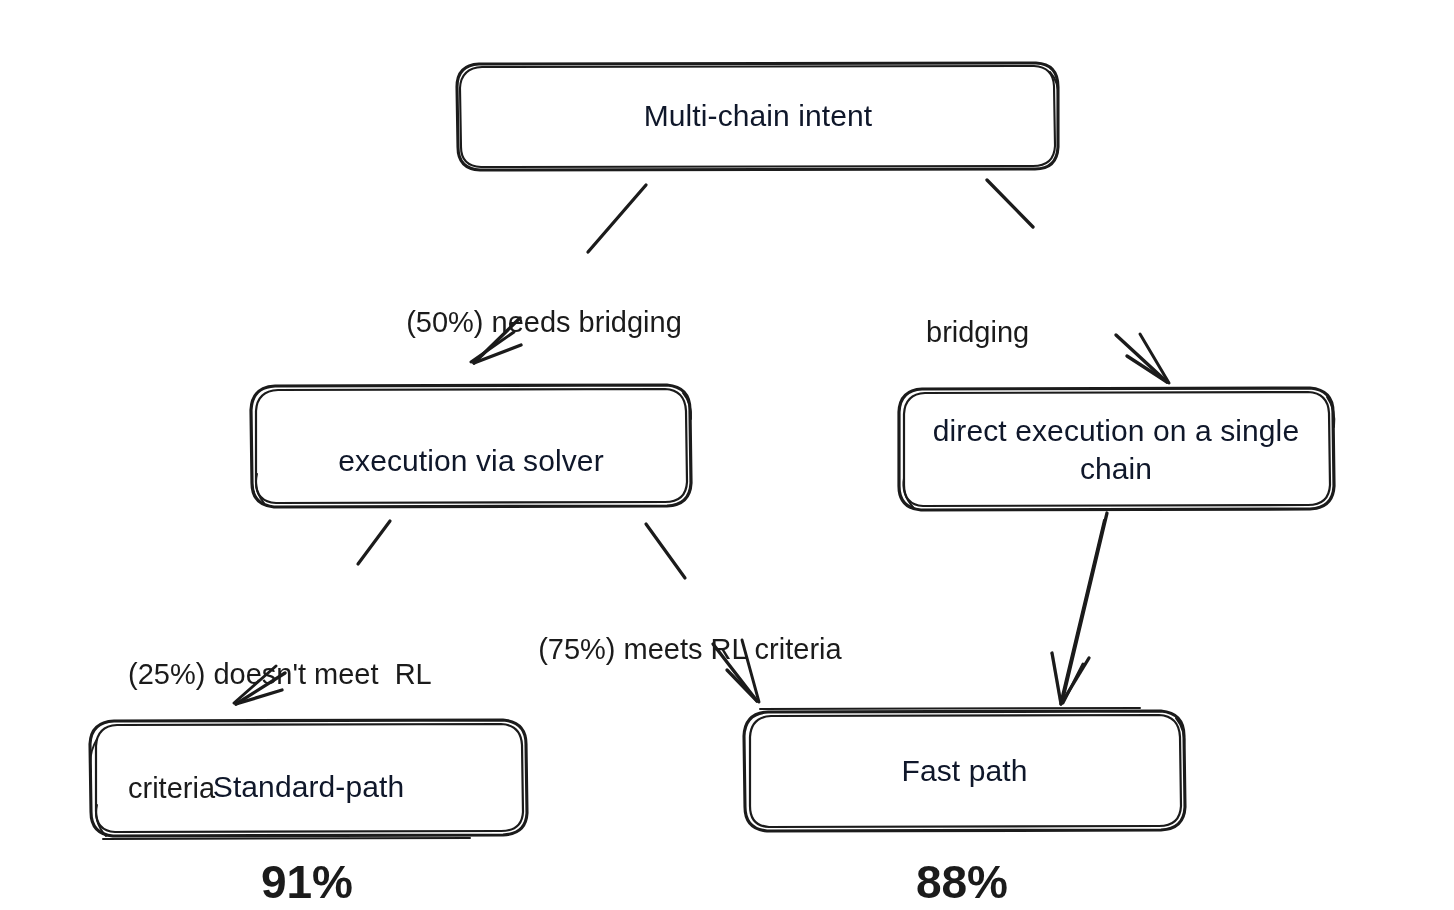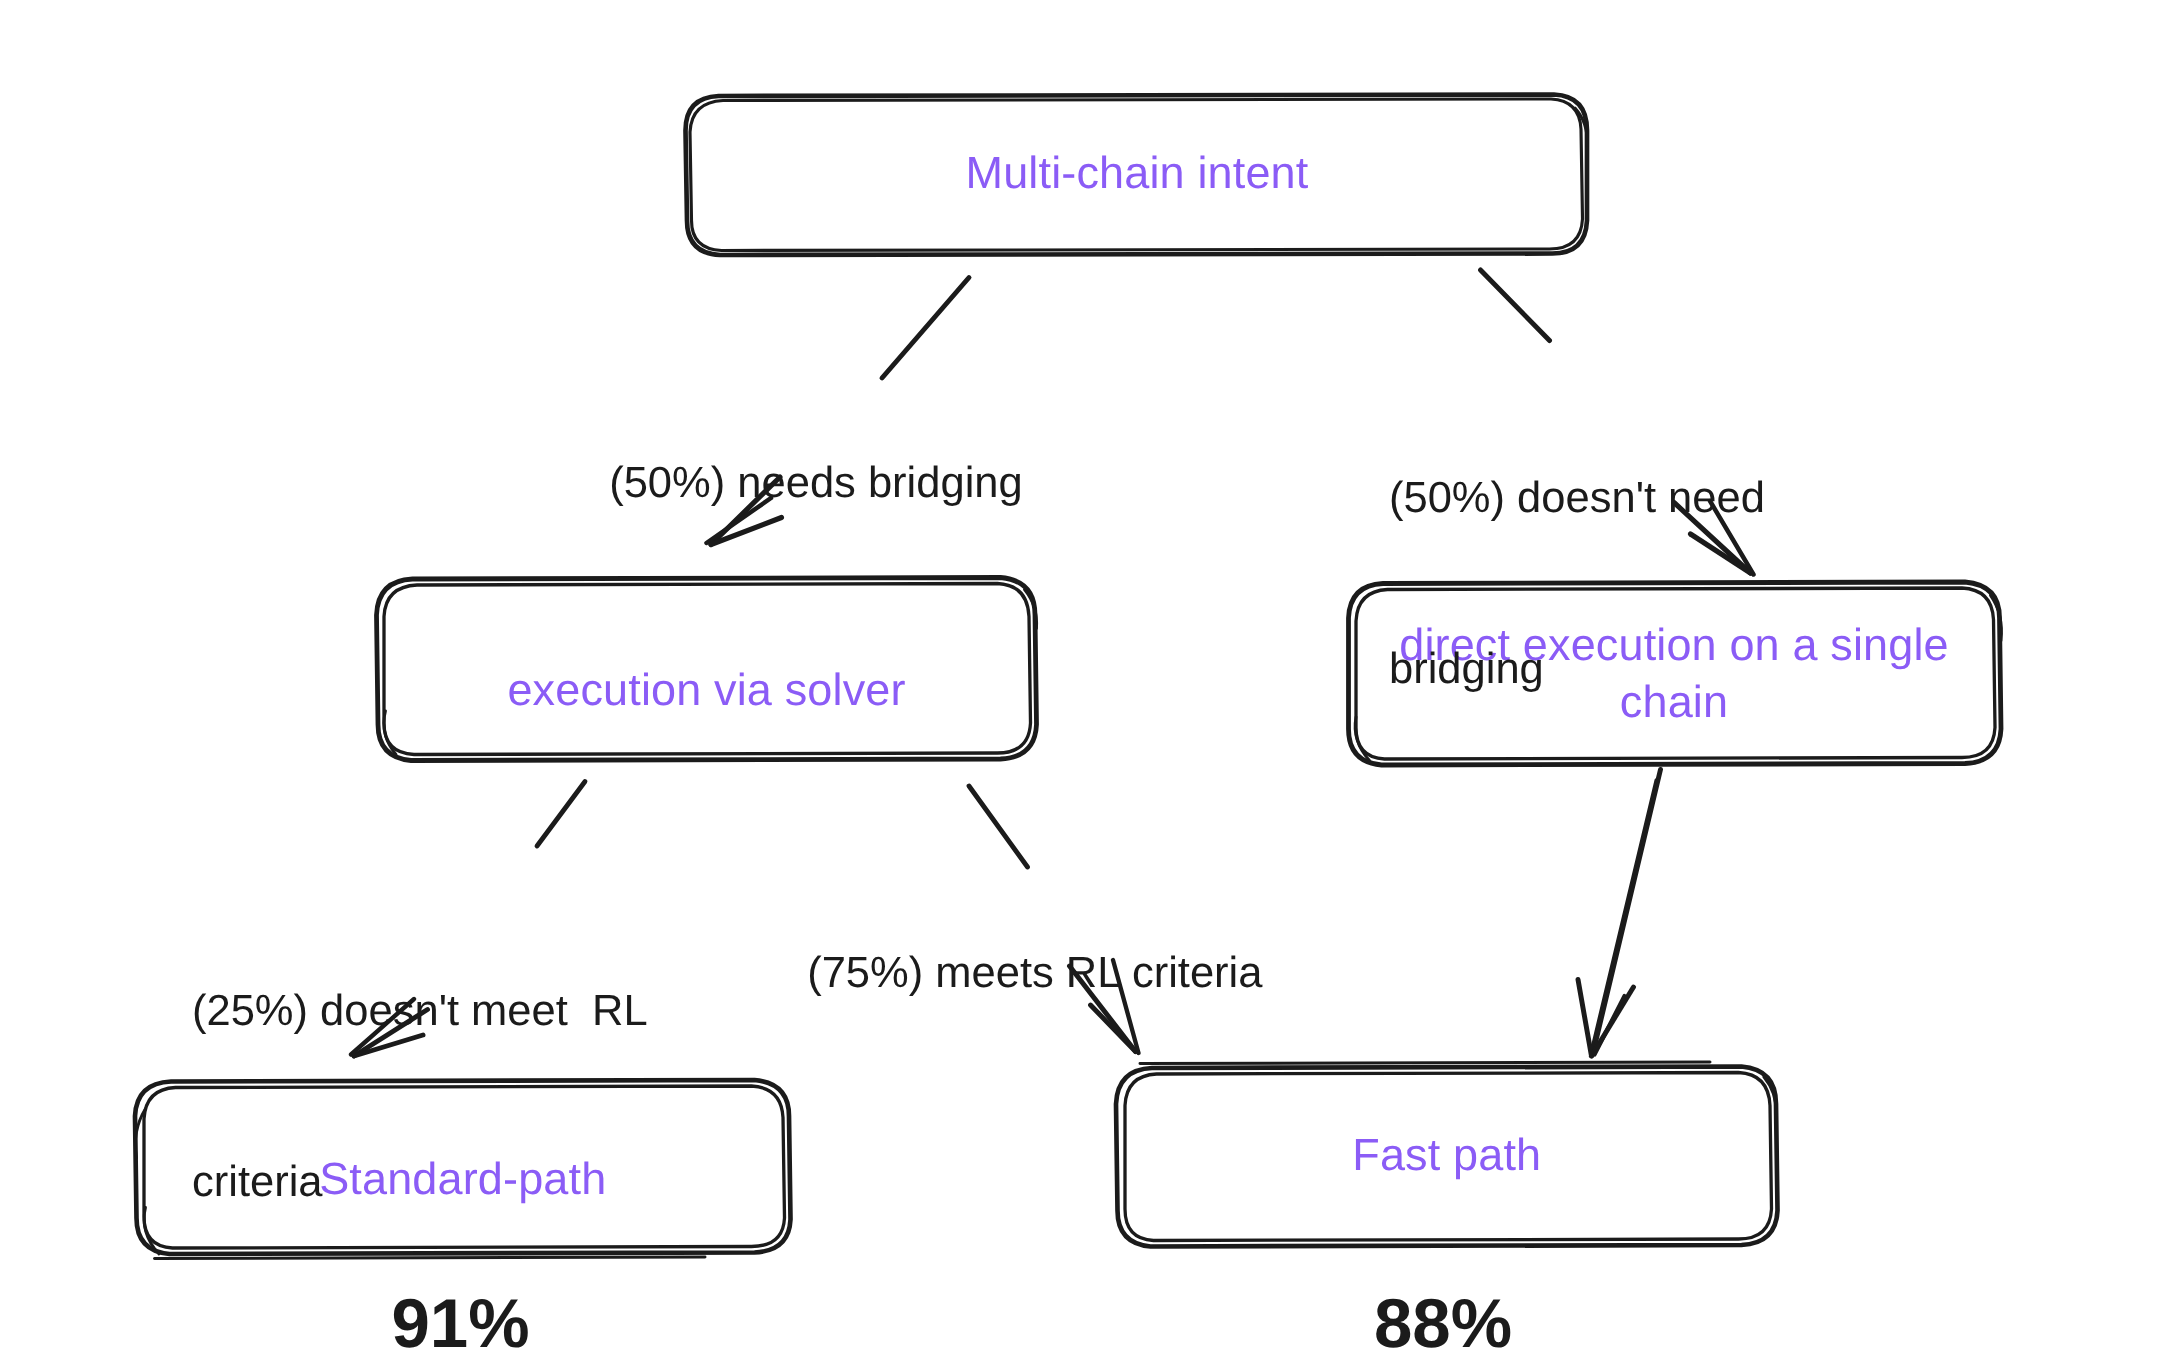--- a/index.html
+++ b/index.html
@@ -17,21 +17,21 @@
   #canvas {
     position: absolute; inset: 0;
     width: 1454px; height: 910px;
   }
   .node {
     position: absolute;
     display: flex;
     align-items: center;
     justify-content: center;
     text-align: center;
-    color: #8b5cf6;
+    color: #0f172a;
     font-size: 30px;
     line-height: 1.28;
     letter-spacing: 0.1px;
     padding: 4px 0;
     z-index: 3;
     pointer-events: auto;
   }
   #node-root      { left: 457px; top: 63px;  width: 602px; height: 107px; }
   #node-solver    { left: 251px; top: 385px; width: 440px; height: 153px; }
   #node-direct    { left: 899px; top: 388px; width: 434px; height: 124px; }
@@ -162,21 +162,20 @@
 
 <div class="node" id="node-fast">
   <span>Fast path</span>
 </div>
 
 <div class="edge-label" id="lbl-needs-bridging">
   <span>(50%) needs bridging</span>
 </div>
 
 <div class="edge-label" id="lbl-no-bridging">
-  <div>(50%) doesn't need</div>
   <div>bridging</div>
 </div>
 
 <div class="edge-label" id="lbl-fails-rl">
   <div>(25%) doesn't meet  RL</div>
   <div>criteria</div>
 </div>
 
 <div class="edge-label" id="lbl-meets-rl">
   <span>(75%) meets RL criteria</span>

